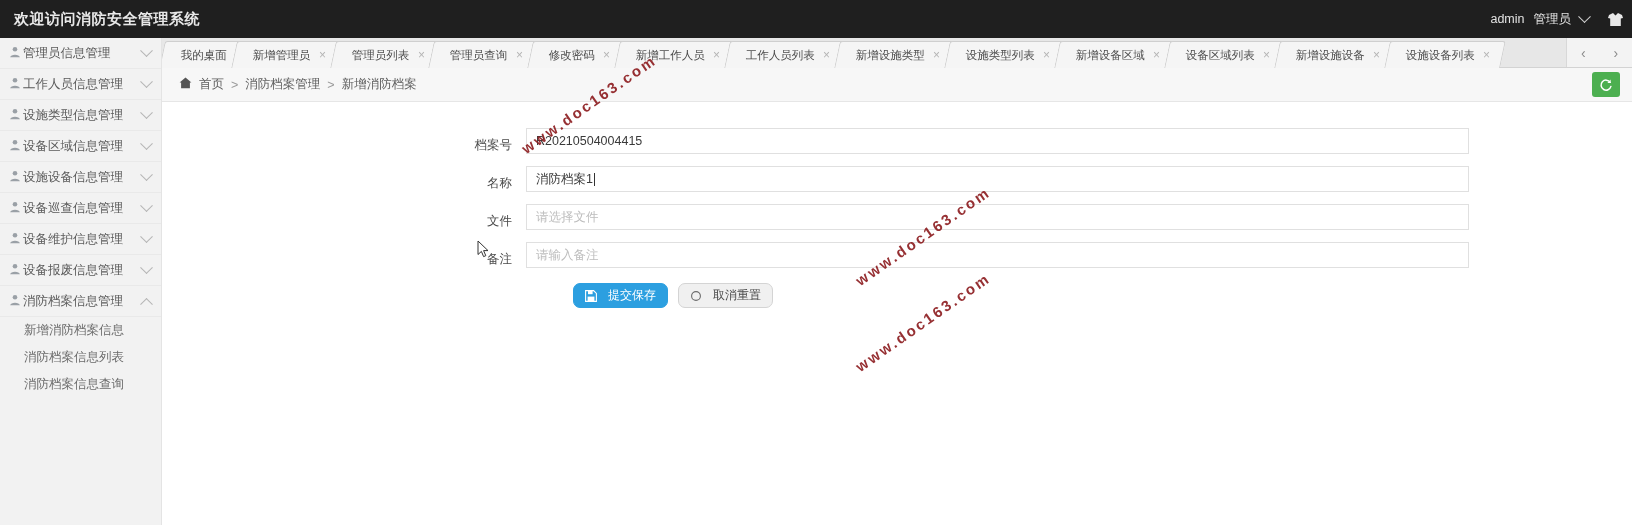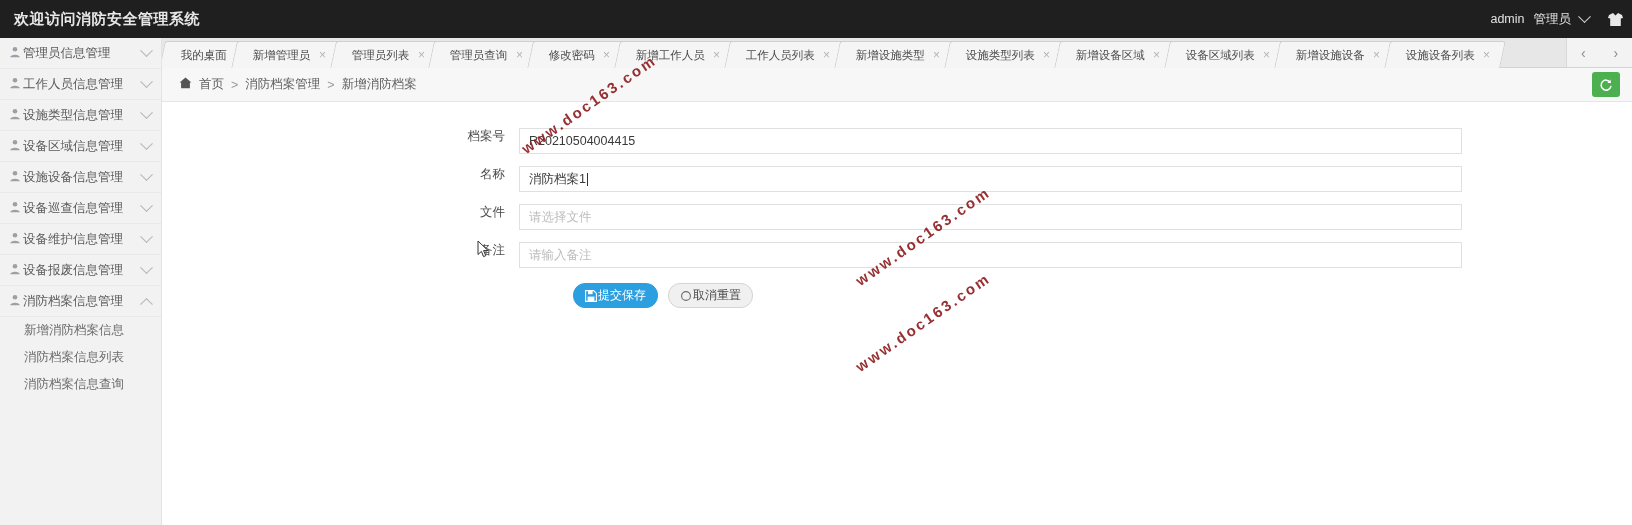--- a/index.html
+++ b/index.html
@@ -149,22 +149,22 @@
 
   
   .content {
     position: absolute; top: 102px; left: 162px;
     width: 1470px; height: 423px;
     background: #ffffff;
     overflow: hidden;
   }
   .form-row {
     position: absolute;
-    display: flex; align-items: flex-start;
-    left: 0; width: 1300px;
+    display: flex; align-items: flex-end;
+    left: 7px; width: 1300px;
   }
   .form-label {
     width: 390px; text-align: right; padding-right: 14px;
     font-size: 12.5px; color: #4a4a4a;
   }
   .form-field {
     width: 1032px; height: 26px;
     border: 1px solid #e0e0e0;
     background: #fff;
     display: flex; align-items: center;
@@ -173,22 +173,22 @@
     cursor: text;
   }
   .form-field.placeholder { color: #bdbdbd; }
   .caret-blink {
     display: inline-block; width: 1px; height: 13px;
     background: #333; margin-left: 1px;
   }
 
   .btn-row { position: absolute; left: 411px; top: 181px; display: flex; gap: 10px; }
   .btn {
-    height: 25px; display: flex; align-items: center; gap: 1px;
-    padding: 0 11px; font-size: 12px; border-radius: 12px;
+    height: 25px; display: flex; align-items: center; gap: 11px;
+    padding: 0 11px; font-size: 12px; border-radius: 7px;
     cursor: pointer; white-space: nowrap;
   }
   .btn-primary { background: #2c9fe0; color: #fff; border: 1px solid #2c9fe0; }
   .btn-default { background: #f0f0f0; color: #4a4a4a; border: 1px solid #d4d4d4; }
 
   
   .wm {
     position: absolute;
     color: #8e1f22;
     font-size: 15px;

